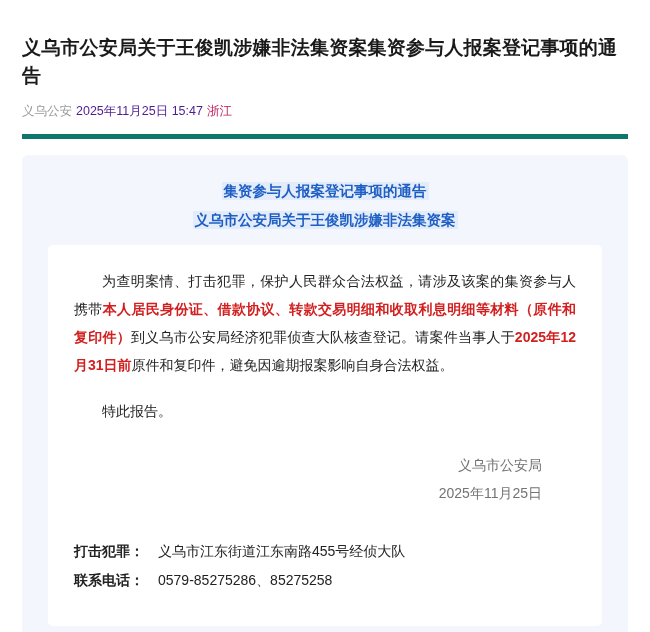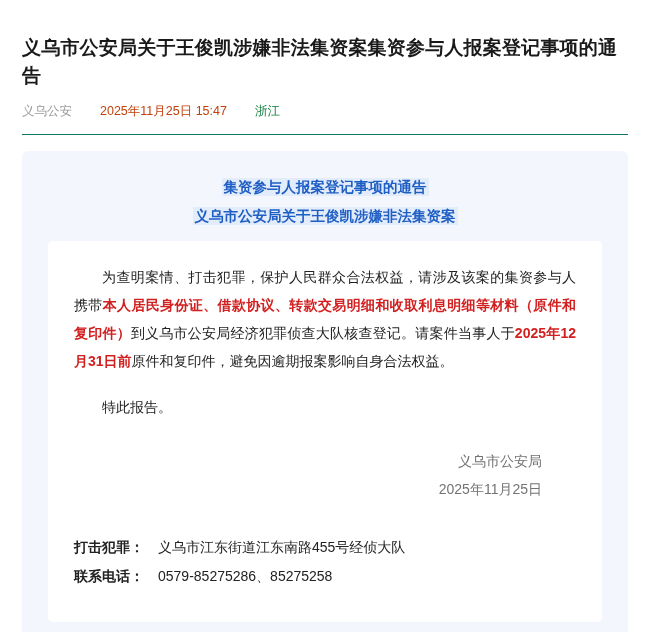--- a/index.html
+++ b/index.html
@@ -22,29 +22,29 @@
     font-size: 19px;
     line-height: 1.45;
     font-weight: bold;
     color: #1a1a1a;
     margin: 16px 0 14px 0;
     letter-spacing: 0.2px;
   }
   .meta-row {
     display: flex;
     align-items: center;
-    gap: 28px;
+    gap: 4px;
     font-size: 12.5px;
     color: #9a9a9a;
     padding-bottom: 14px;
-    border-bottom: 1px solid #0f766e;
+    border-bottom: 5px solid #0f766e;
   }
   .meta-source { color: #9a9a9a; }
-  .meta-date { color: #c2410c; }
-  .meta-region { color: #15803d; }
+  .meta-date { color: #4c1d95; }
+  .meta-region { color: #be185d; }
 
   .notice-card {
     margin-top: 16px;
     background: #f3f7fd;
     border-radius: 6px;
     padding: 22px 26px 26px 26px;
     box-sizing: border-box;
   }
   .notice-heading {
     text-align: center;

